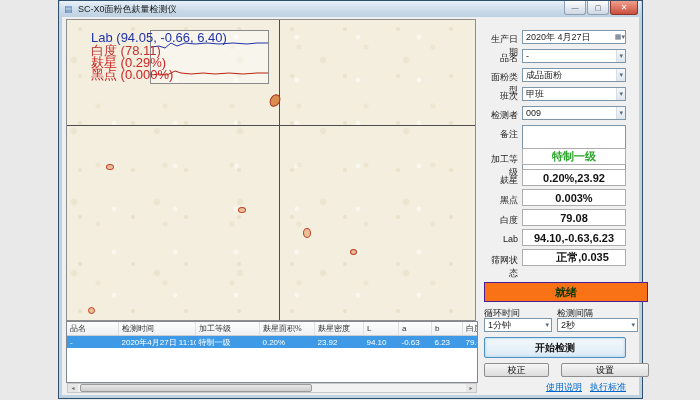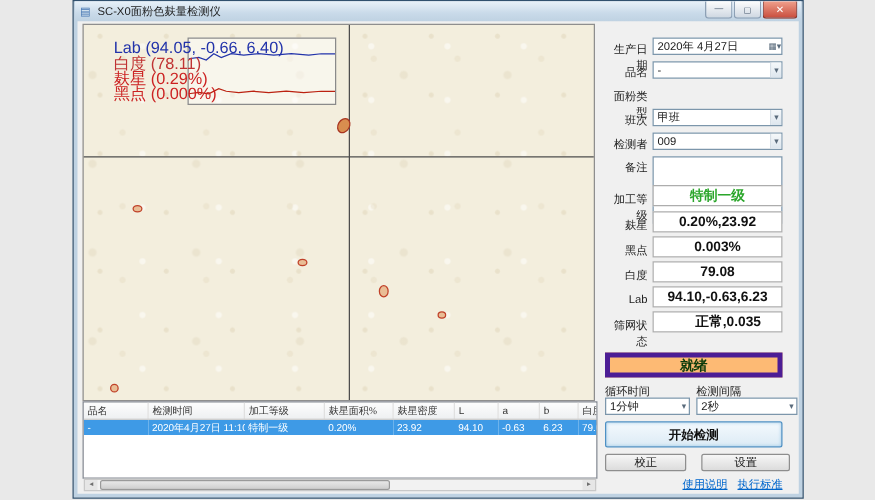--- a/index.html
+++ b/index.html
@@ -38,21 +38,21 @@
   .flabel{position:absolute;width:34px;text-align:right;color:#222;}
   .fld{position:absolute;left:463px;width:104px;height:14px;background:#fff;border:1px solid #7c96ab;
        display:flex;align-items:center;padding-left:3px;box-sizing:border-box;}
   .fld .arrow{margin-left:auto;color:#5a6b7c;font-size:7px;padding:0 2px;border-left:1px solid #d5dee6;align-self:stretch;display:flex;align-items:center;background:linear-gradient(#f5f8fa,#dde6ee);}
   .fld .cal{margin-left:auto;color:#5a6b7c;font-size:7px;}
   .remarks{position:absolute;left:463px;top:124px;width:104px;height:54px;background:#fff;border:1px solid #7c96ab;box-sizing:border-box;}
   .rlabel{position:absolute;width:34px;left:425px;text-align:right;color:#222;}
   .rbox{position:absolute;left:463px;width:104px;height:17px;background:#fff;border:1px solid #adadad;box-sizing:border-box;
         display:flex;align-items:center;justify-content:center;font-weight:bold;font-size:11px;color:#111;}
   .rbox.grade{color:#2ba62b;}
-  .statusbar{position:absolute;left:425px;top:281px;width:142px;height:20px;background:#fdba74;border:4px solid #4c1d95;
+  .statusbar{position:absolute;left:425px;top:281px;width:164px;height:20px;background:#f97316;border:1px solid #4c1d95;
              display:flex;align-items:center;justify-content:center;font-weight:bold;font-size:11px;color:#0a3a0a;box-sizing:border-box;}
   .clabel{position:absolute;color:#222;}
   .combo{position:absolute;height:14px;background:#fff;border:1px solid #7c96ab;box-sizing:border-box;display:flex;align-items:center;padding-left:3px;}
   .combo .arrow{margin-left:auto;color:#5a6b7c;font-size:7px;padding:0 2px;display:flex;align-items:center;}
   .btn{position:absolute;background:linear-gradient(#f6f6f6,#dcdcdc);border:1px solid #8e8e8e;border-radius:2px;
        display:flex;align-items:center;justify-content:center;font-size:9px;color:#111;box-sizing:border-box;}
   .btn.start{left:425px;top:336px;width:142px;height:21px;font-weight:bold;font-size:10px;
              border:1px solid #4d90c4;box-shadow:inset 0 0 3px #9cc8e8;background:linear-gradient(#f4f9fd,#dcebf5);}
   .links{position:absolute;left:425px;top:380px;width:142px;display:flex;justify-content:flex-end;gap:8px;}
   .links a{color:#0066cc;text-decoration:underline;font-size:9px;}
@@ -119,20 +119,24 @@
       <span class="cal">▦▾</span>
     </div>
 
     <div class="flabel" style="left:425px;top:51px;">品名</div>
     <div class="fld" style="top:48px;">
       <span>-</span>
       <span class="arrow">▾</span>
     </div>
 
     <div class="flabel" style="left:425px;top:70px;">面粉类型</div>
+    <div class="fld" style="top:67px;">
+      <span>成品面粉</span>
+      <span class="arrow">▾</span>
+    </div>
 
     <div class="flabel" style="left:425px;top:89px;">班次</div>
     <div class="fld" style="top:86px;">
       <span>甲班</span>
       <span class="arrow">▾</span>
     </div>
 
     <div class="flabel" style="left:425px;top:108px;">检测者</div>
     <div class="fld" style="top:105px;">
       <span>009</span>
@@ -168,21 +172,21 @@
       <span>1分钟</span>
       <span class="arrow">▾</span>
     </div>
     <div class="combo" style="left:498px;top:317px;width:81px;">
       <span>2秒</span>
       <span class="arrow">▾</span>
     </div>
 
     <div class="btn start">开始检测</div>
     <div class="btn" style="left:425px;top:362px;width:65px;height:14px;">校正</div>
-    <div class="btn" style="left:502px;top:362px;width:71px;height:14px;">设置</div>
+    <div class="btn" style="left:502px;top:362px;width:88px;height:14px;">设置</div>
 
     <div class="links">
       <a href="#">使用说明</a>
       <a href="#">执行标准</a>
     </div>
 
     <div class="tablewrap">
       <table>
         <thead>
             <tr>

